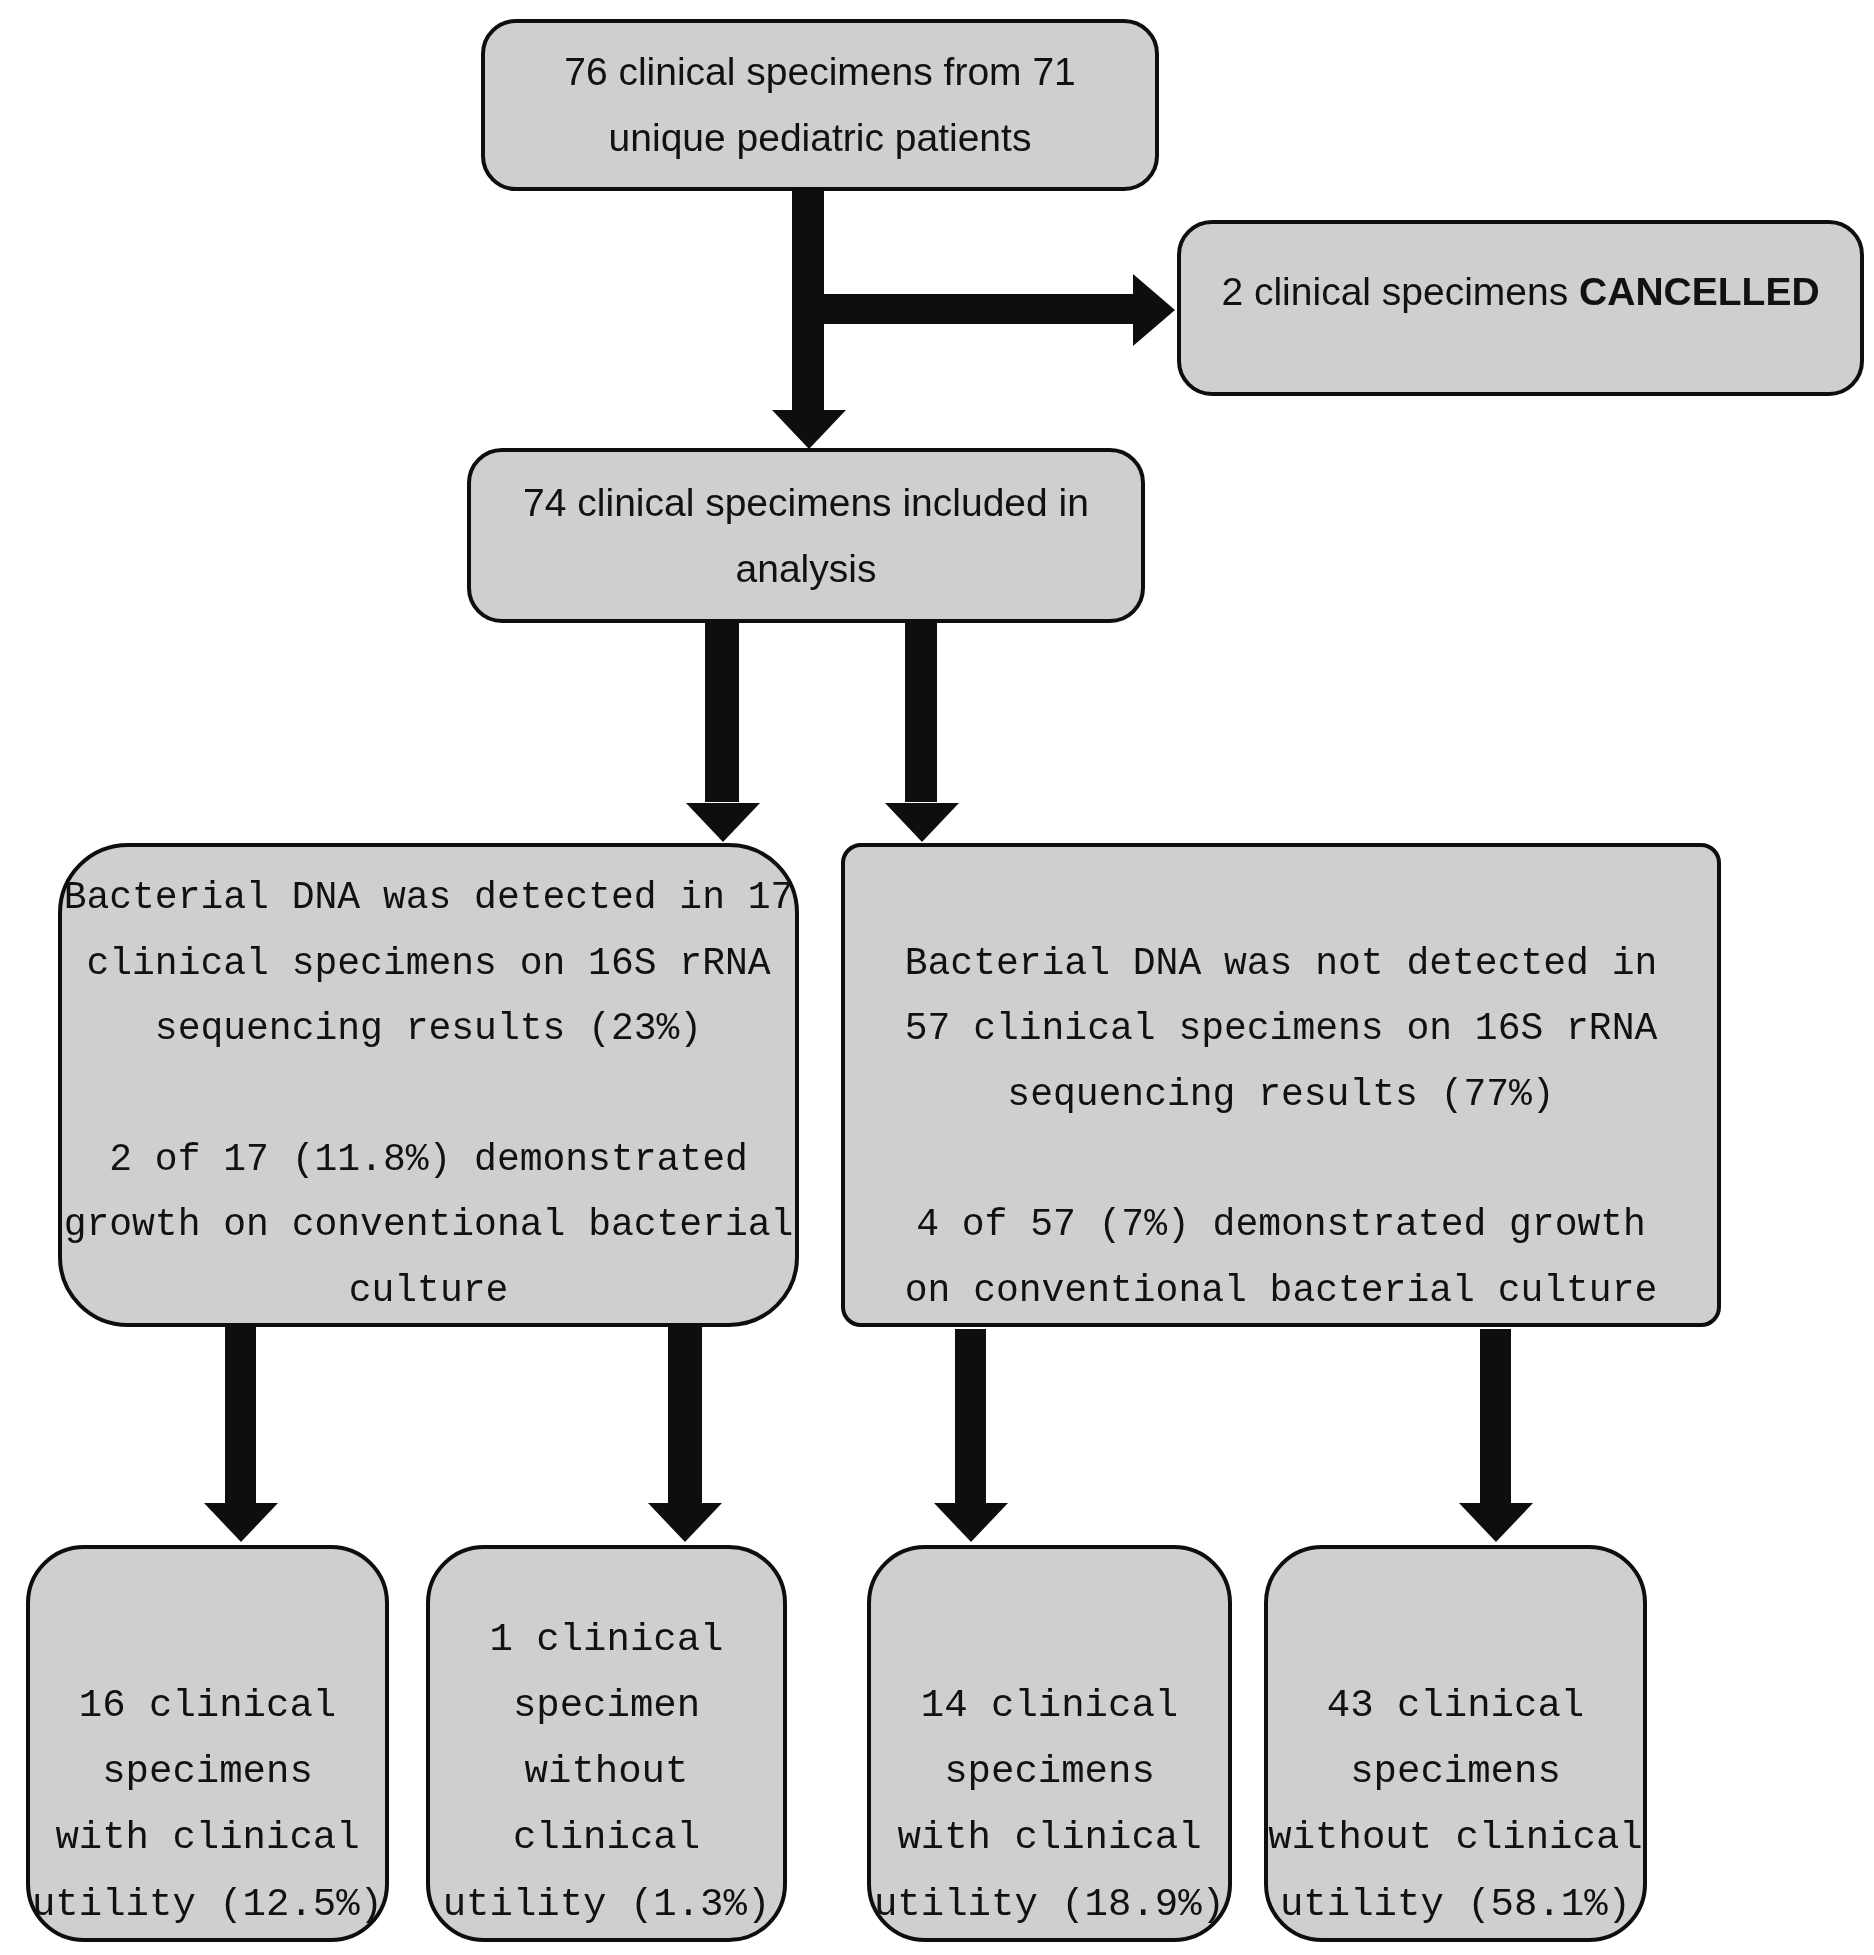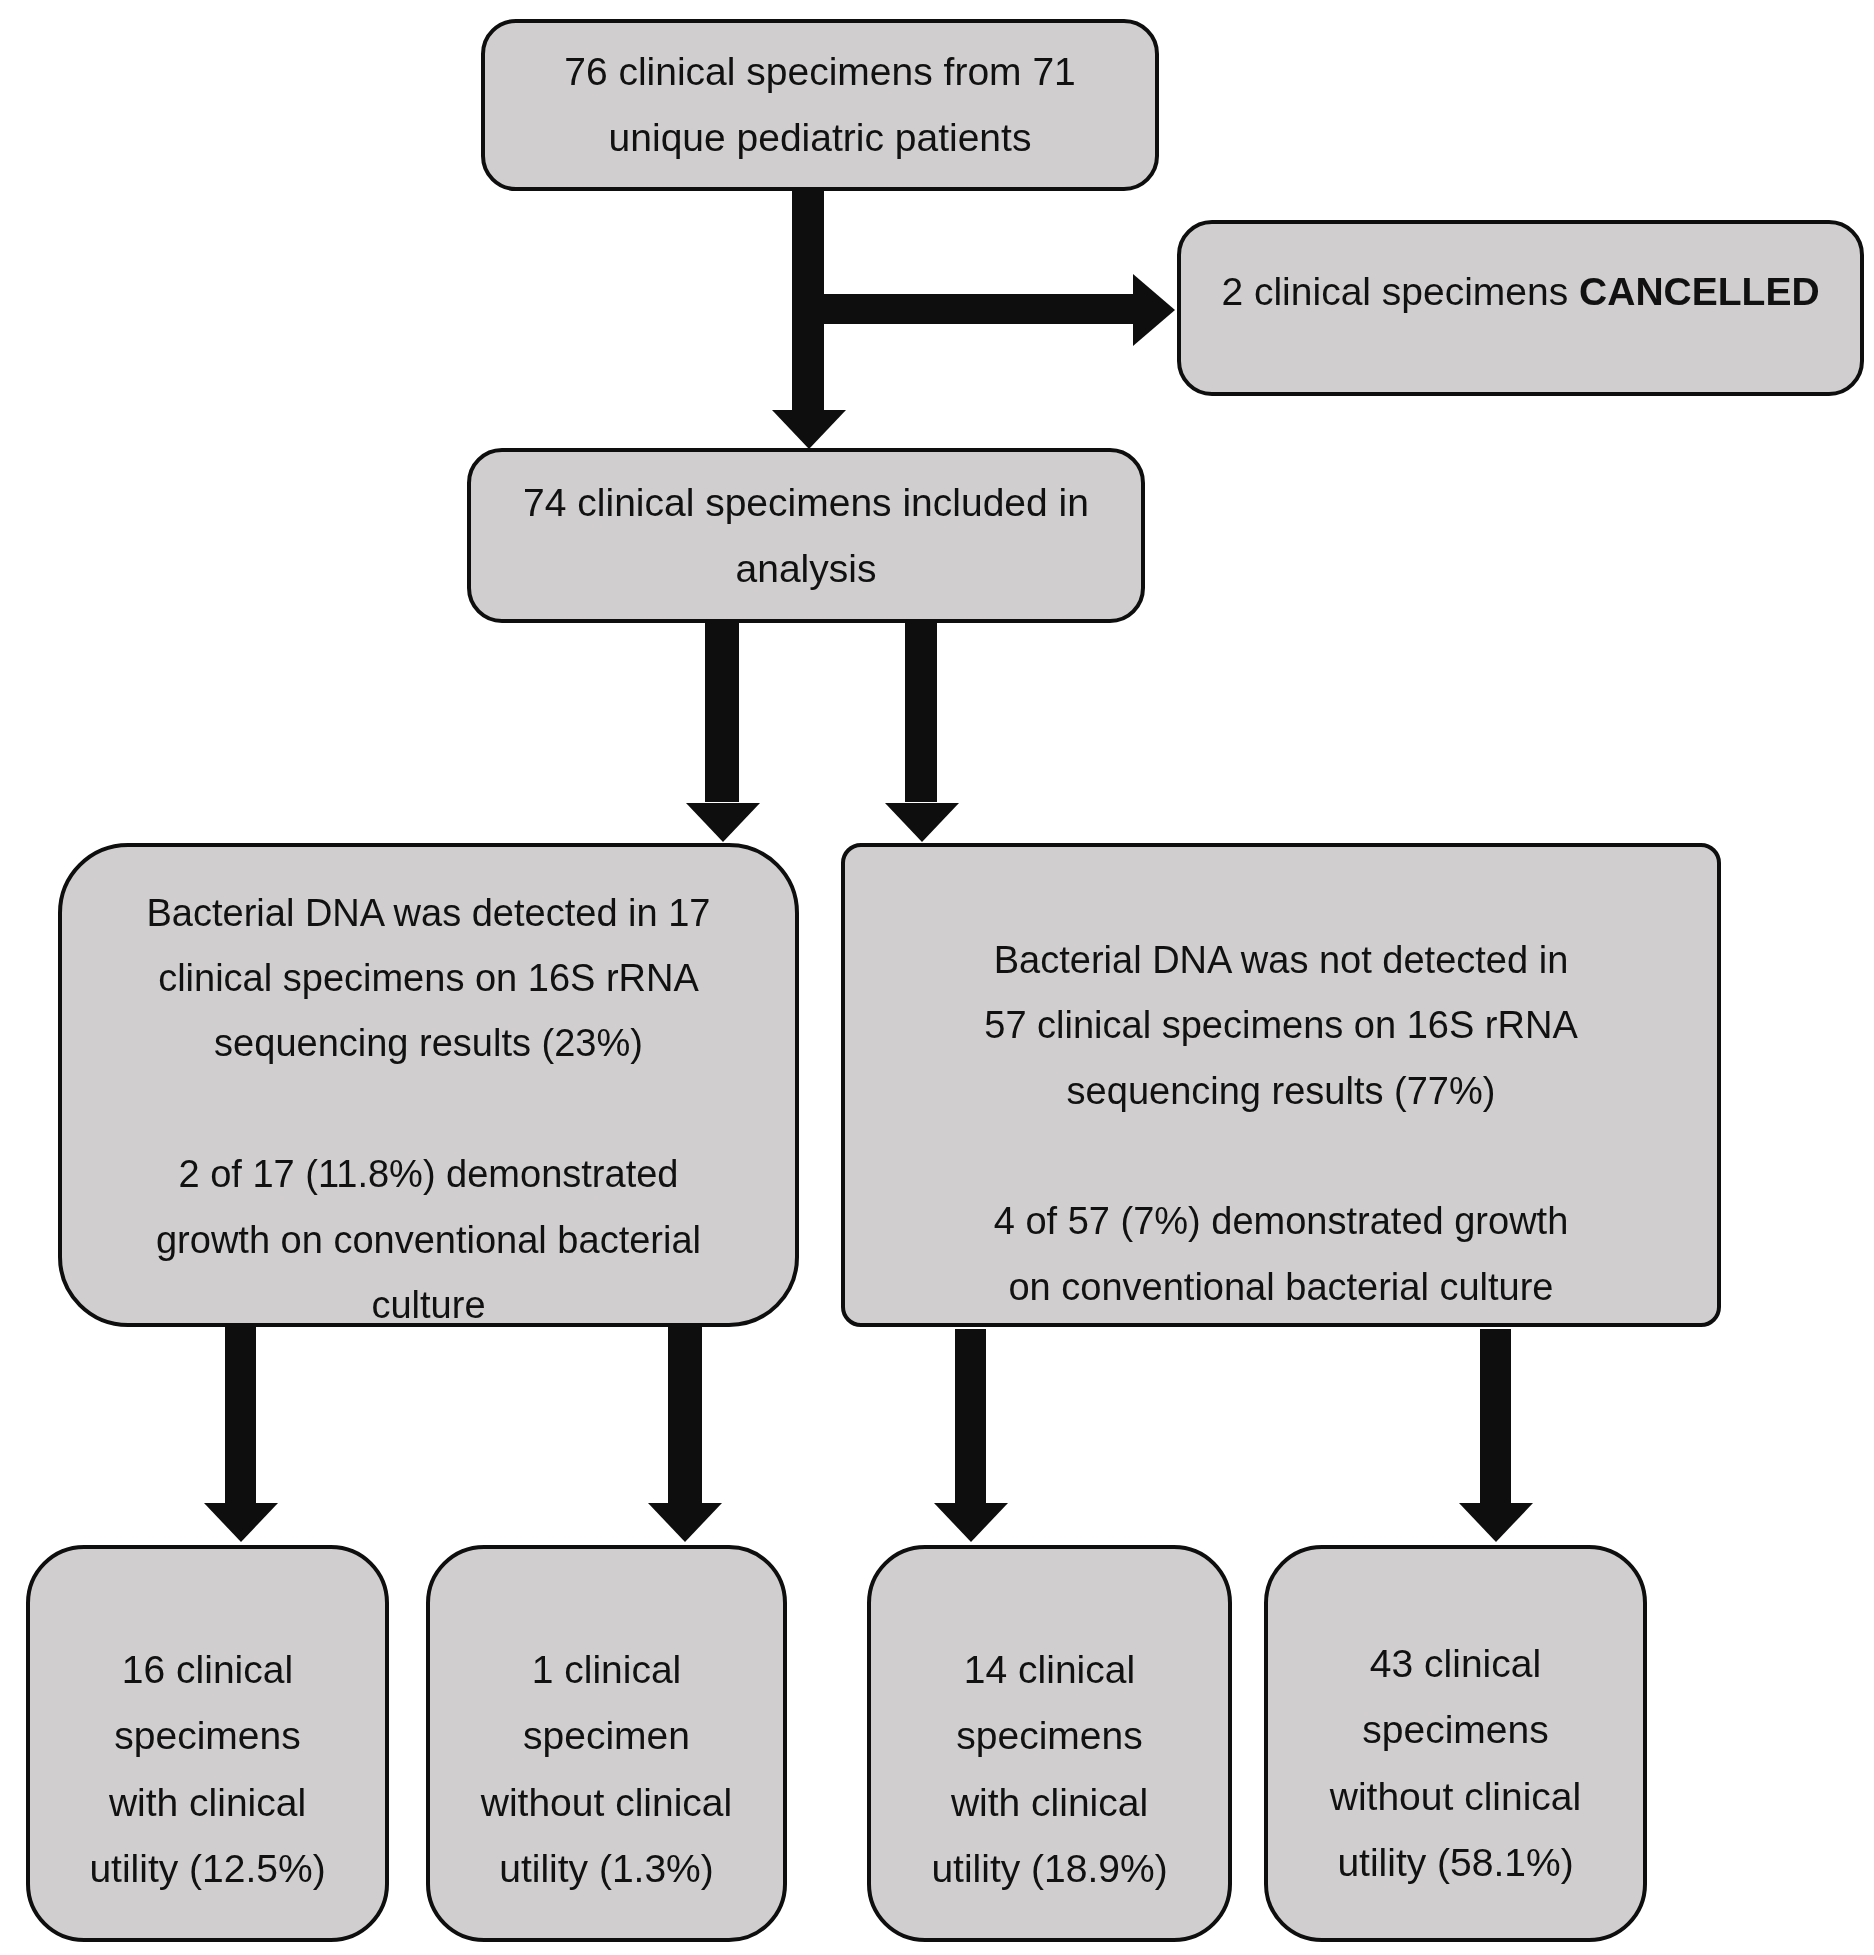--- a/index.html
+++ b/index.html
@@ -31,21 +31,21 @@
   .box-text{
     white-space:pre-line;
     width:100%;
   }
   .r60{border-radius:35px;}
   .r100{border-radius:58px;}
   .r120{border-radius:70px;}
   .f-top{font-size:39px;line-height:1.68;}
   .f-branch{font-size:38px;line-height:1.72;}
   .f-bottom{font-size:39px;line-height:1.70;}
-  .align-top{align-items:center;}
+  .align-top{align-items:flex-end;font-family:Liberation Mono, monospace;}
   .bold{font-weight:700;}
   .stem{
     position:absolute;
     background:var(--arrow);
   }
   .head-down{
     position:absolute;
     width:0;height:0;
     border-left:37px solid transparent;
     border-right:37px solid transparent;

